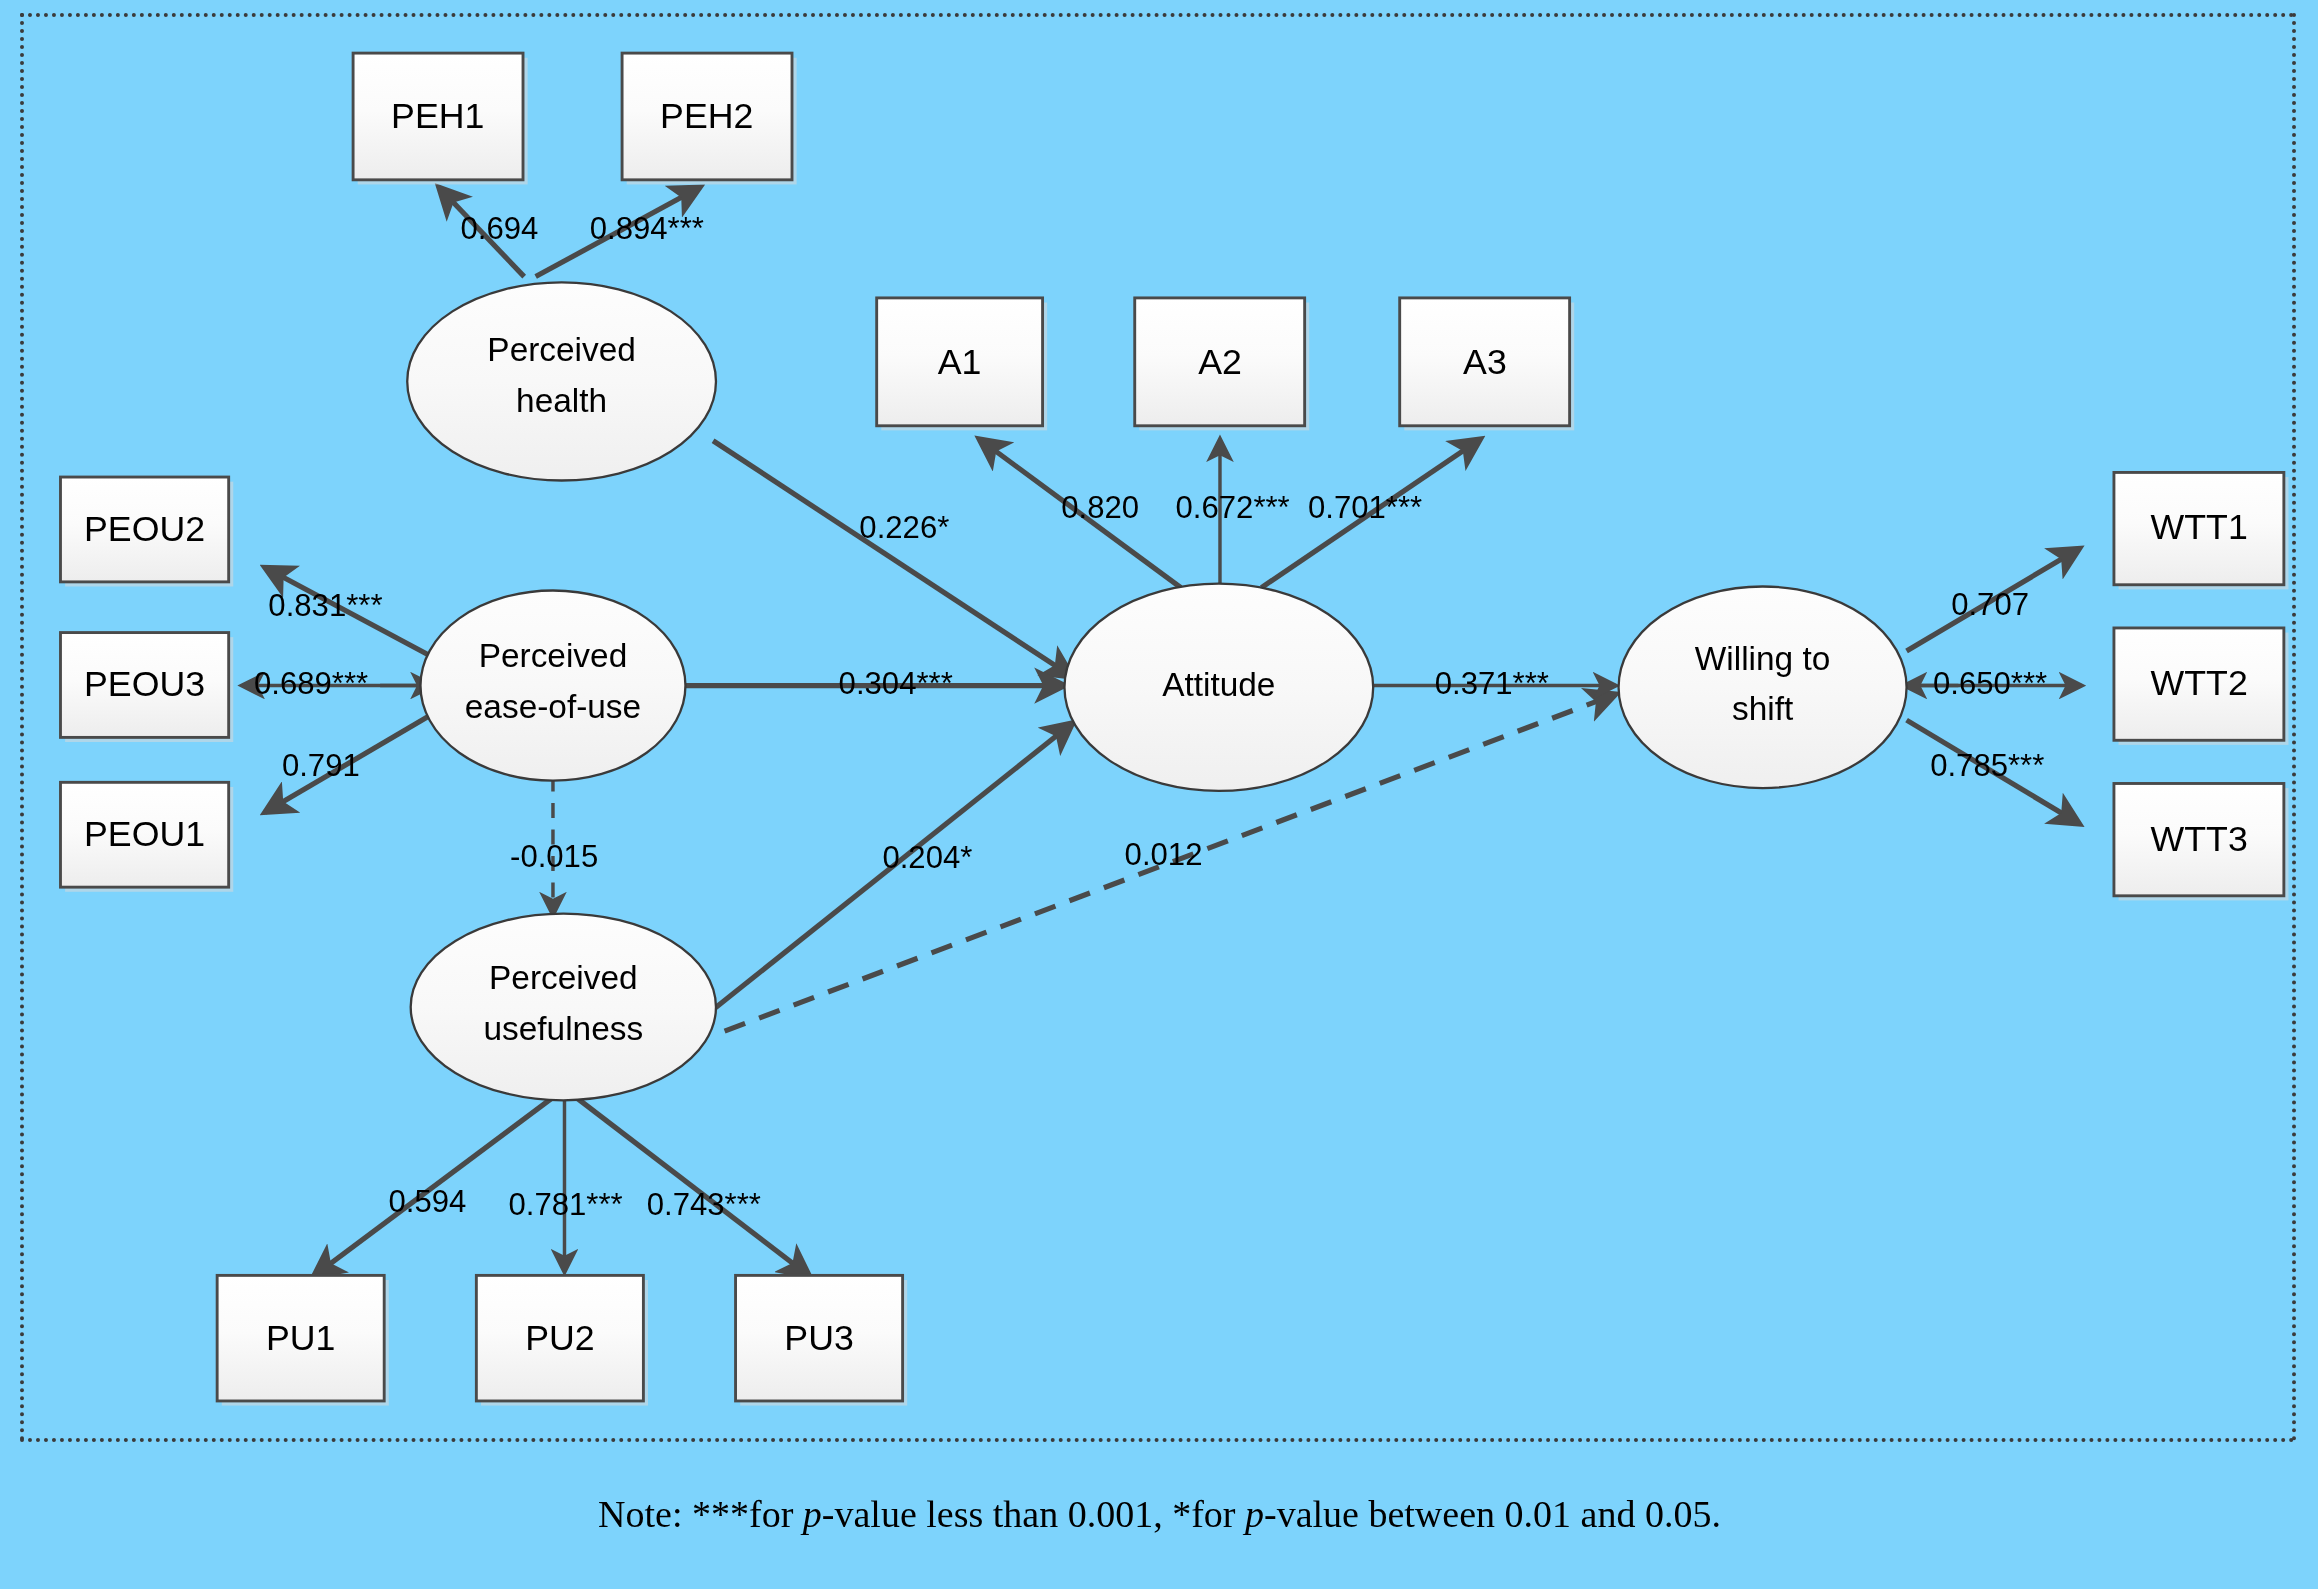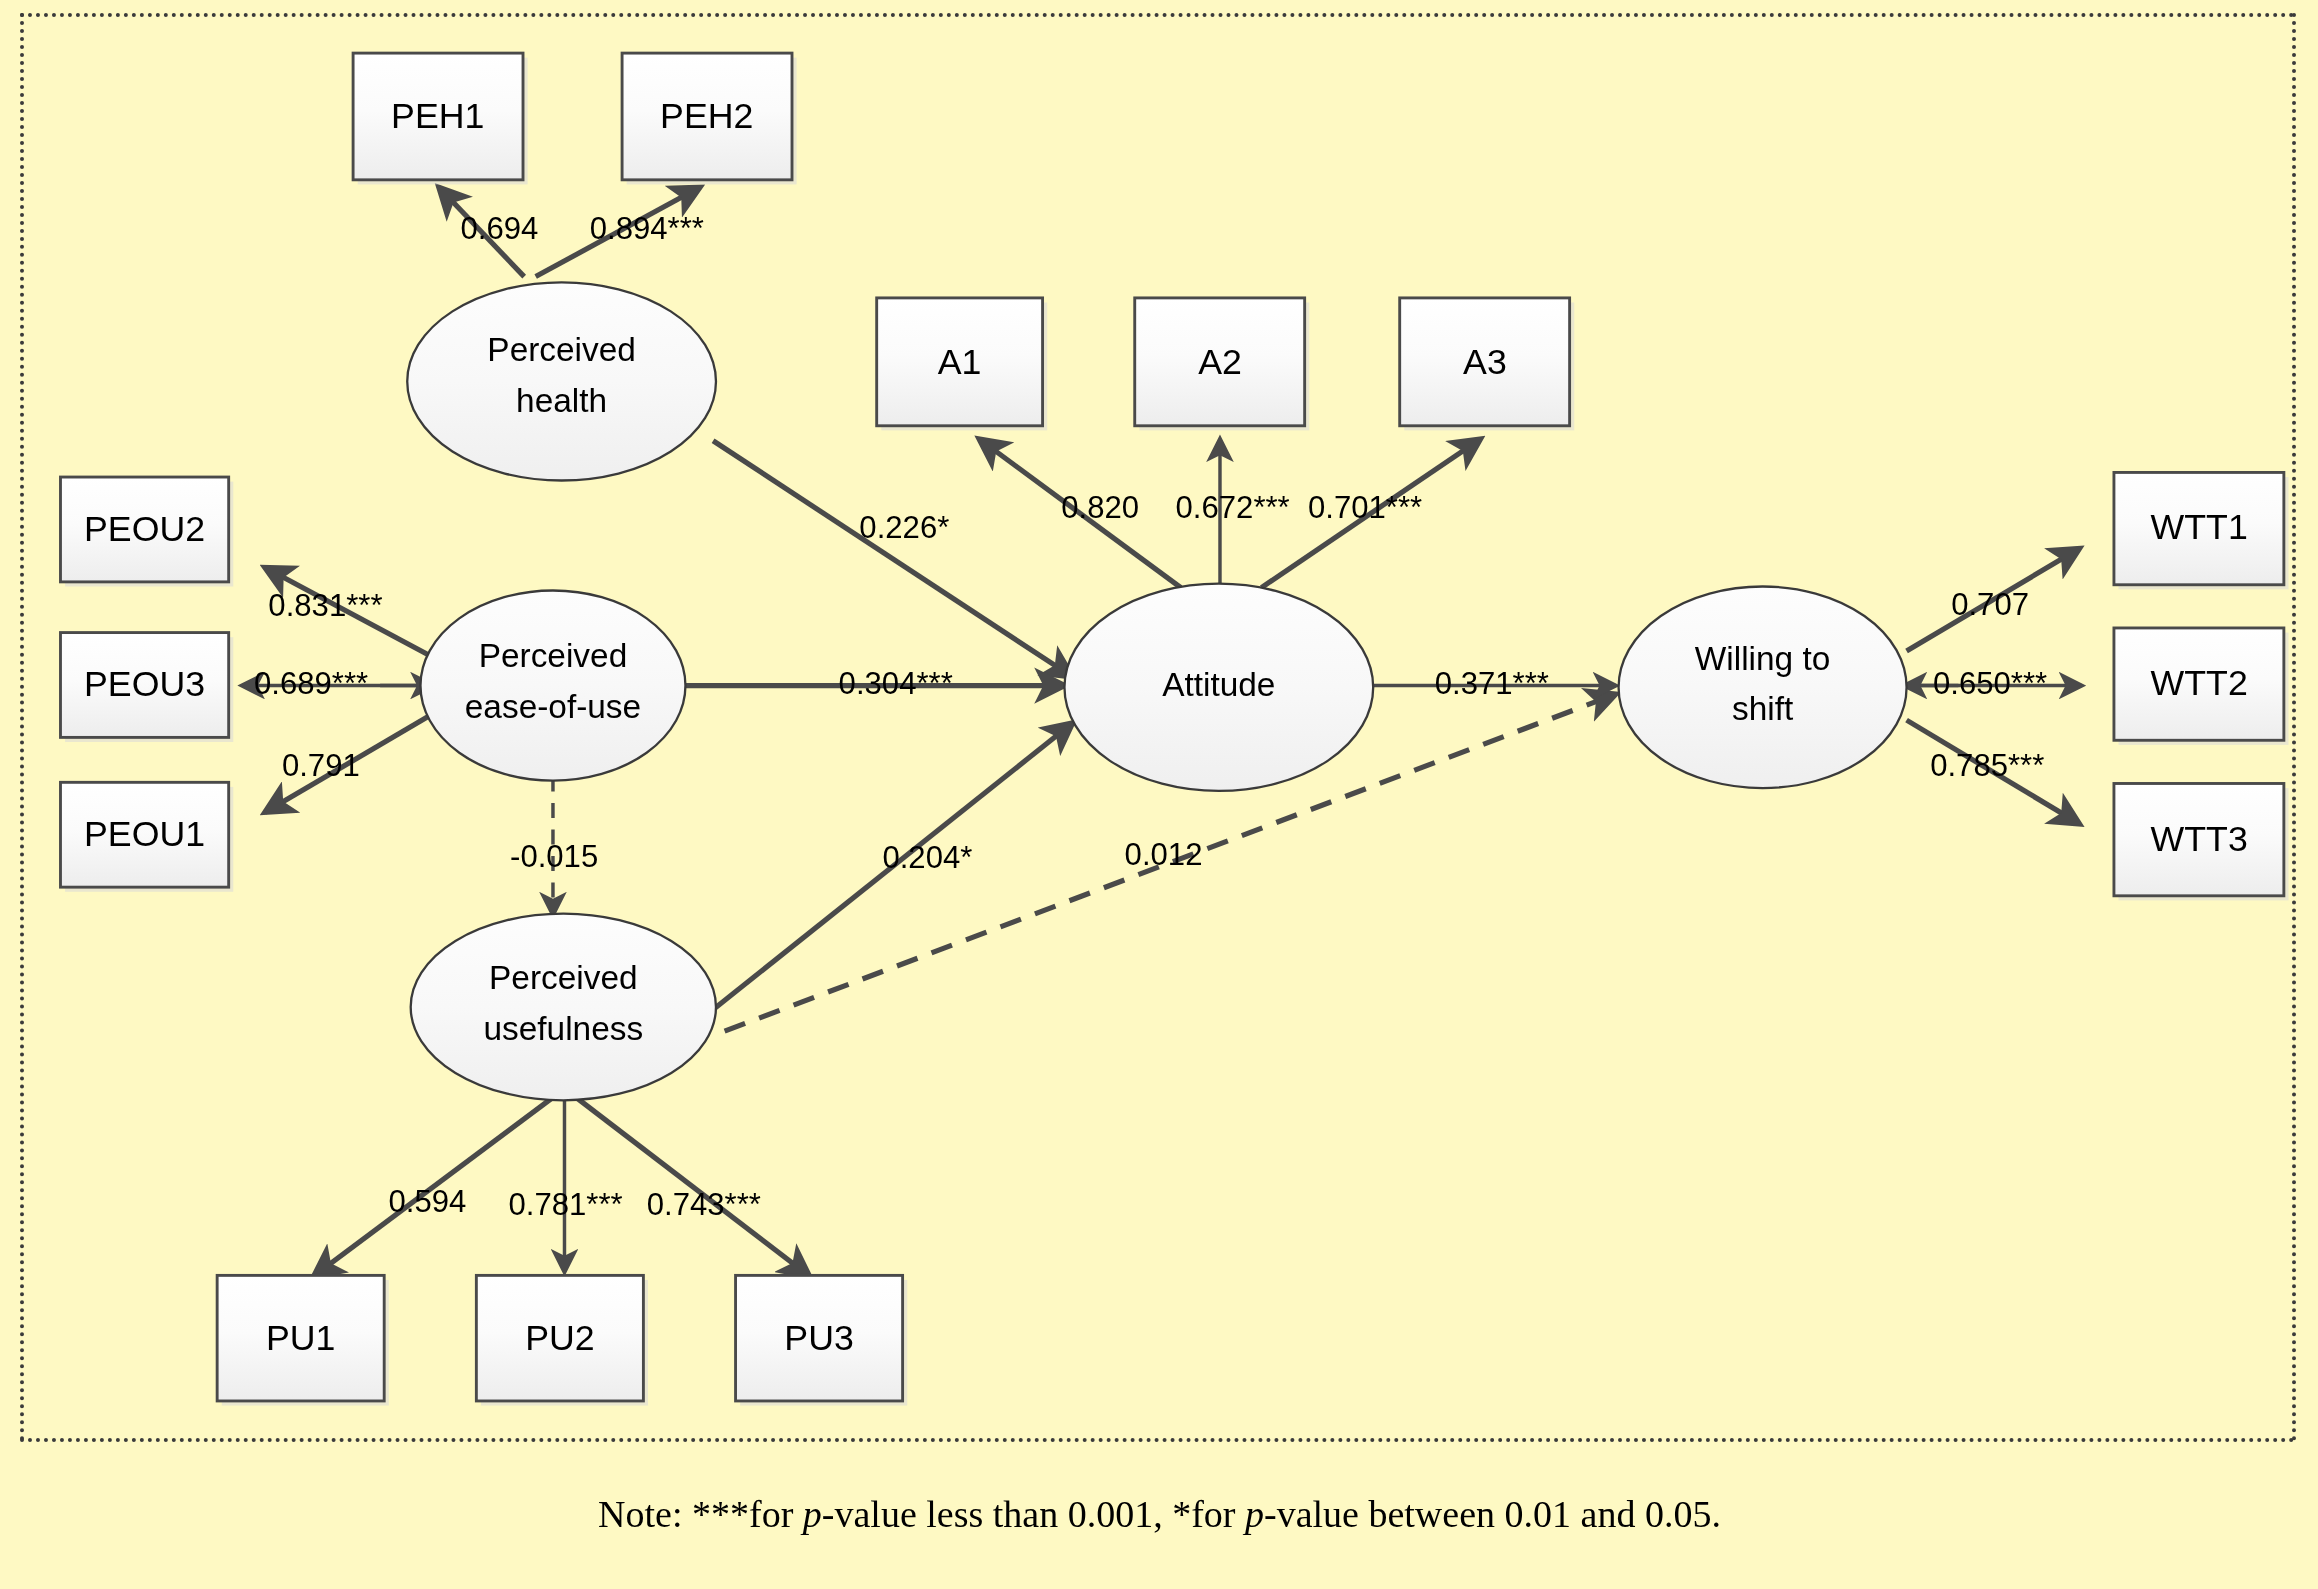--- a/index.html
+++ b/index.html
@@ -10,21 +10,21 @@
   body {
     width: 2319px;
     height: 1590px;
     font-family: "Liberation Sans", sans-serif;
     overflow: hidden;
   }
   #stage {
     position: relative;
     width: 2319px;
     height: 1590px;
-    background: #fef9c3;
+    background: #7dd3fc;
   }
   #diagram-frame {
     position: absolute;
     left: 19.6px;
     top: 12.7px;
     width: 2276px;
     height: 1429px;
     border: 4px dotted #3b3b3b;
     box-sizing: border-box;
   }

